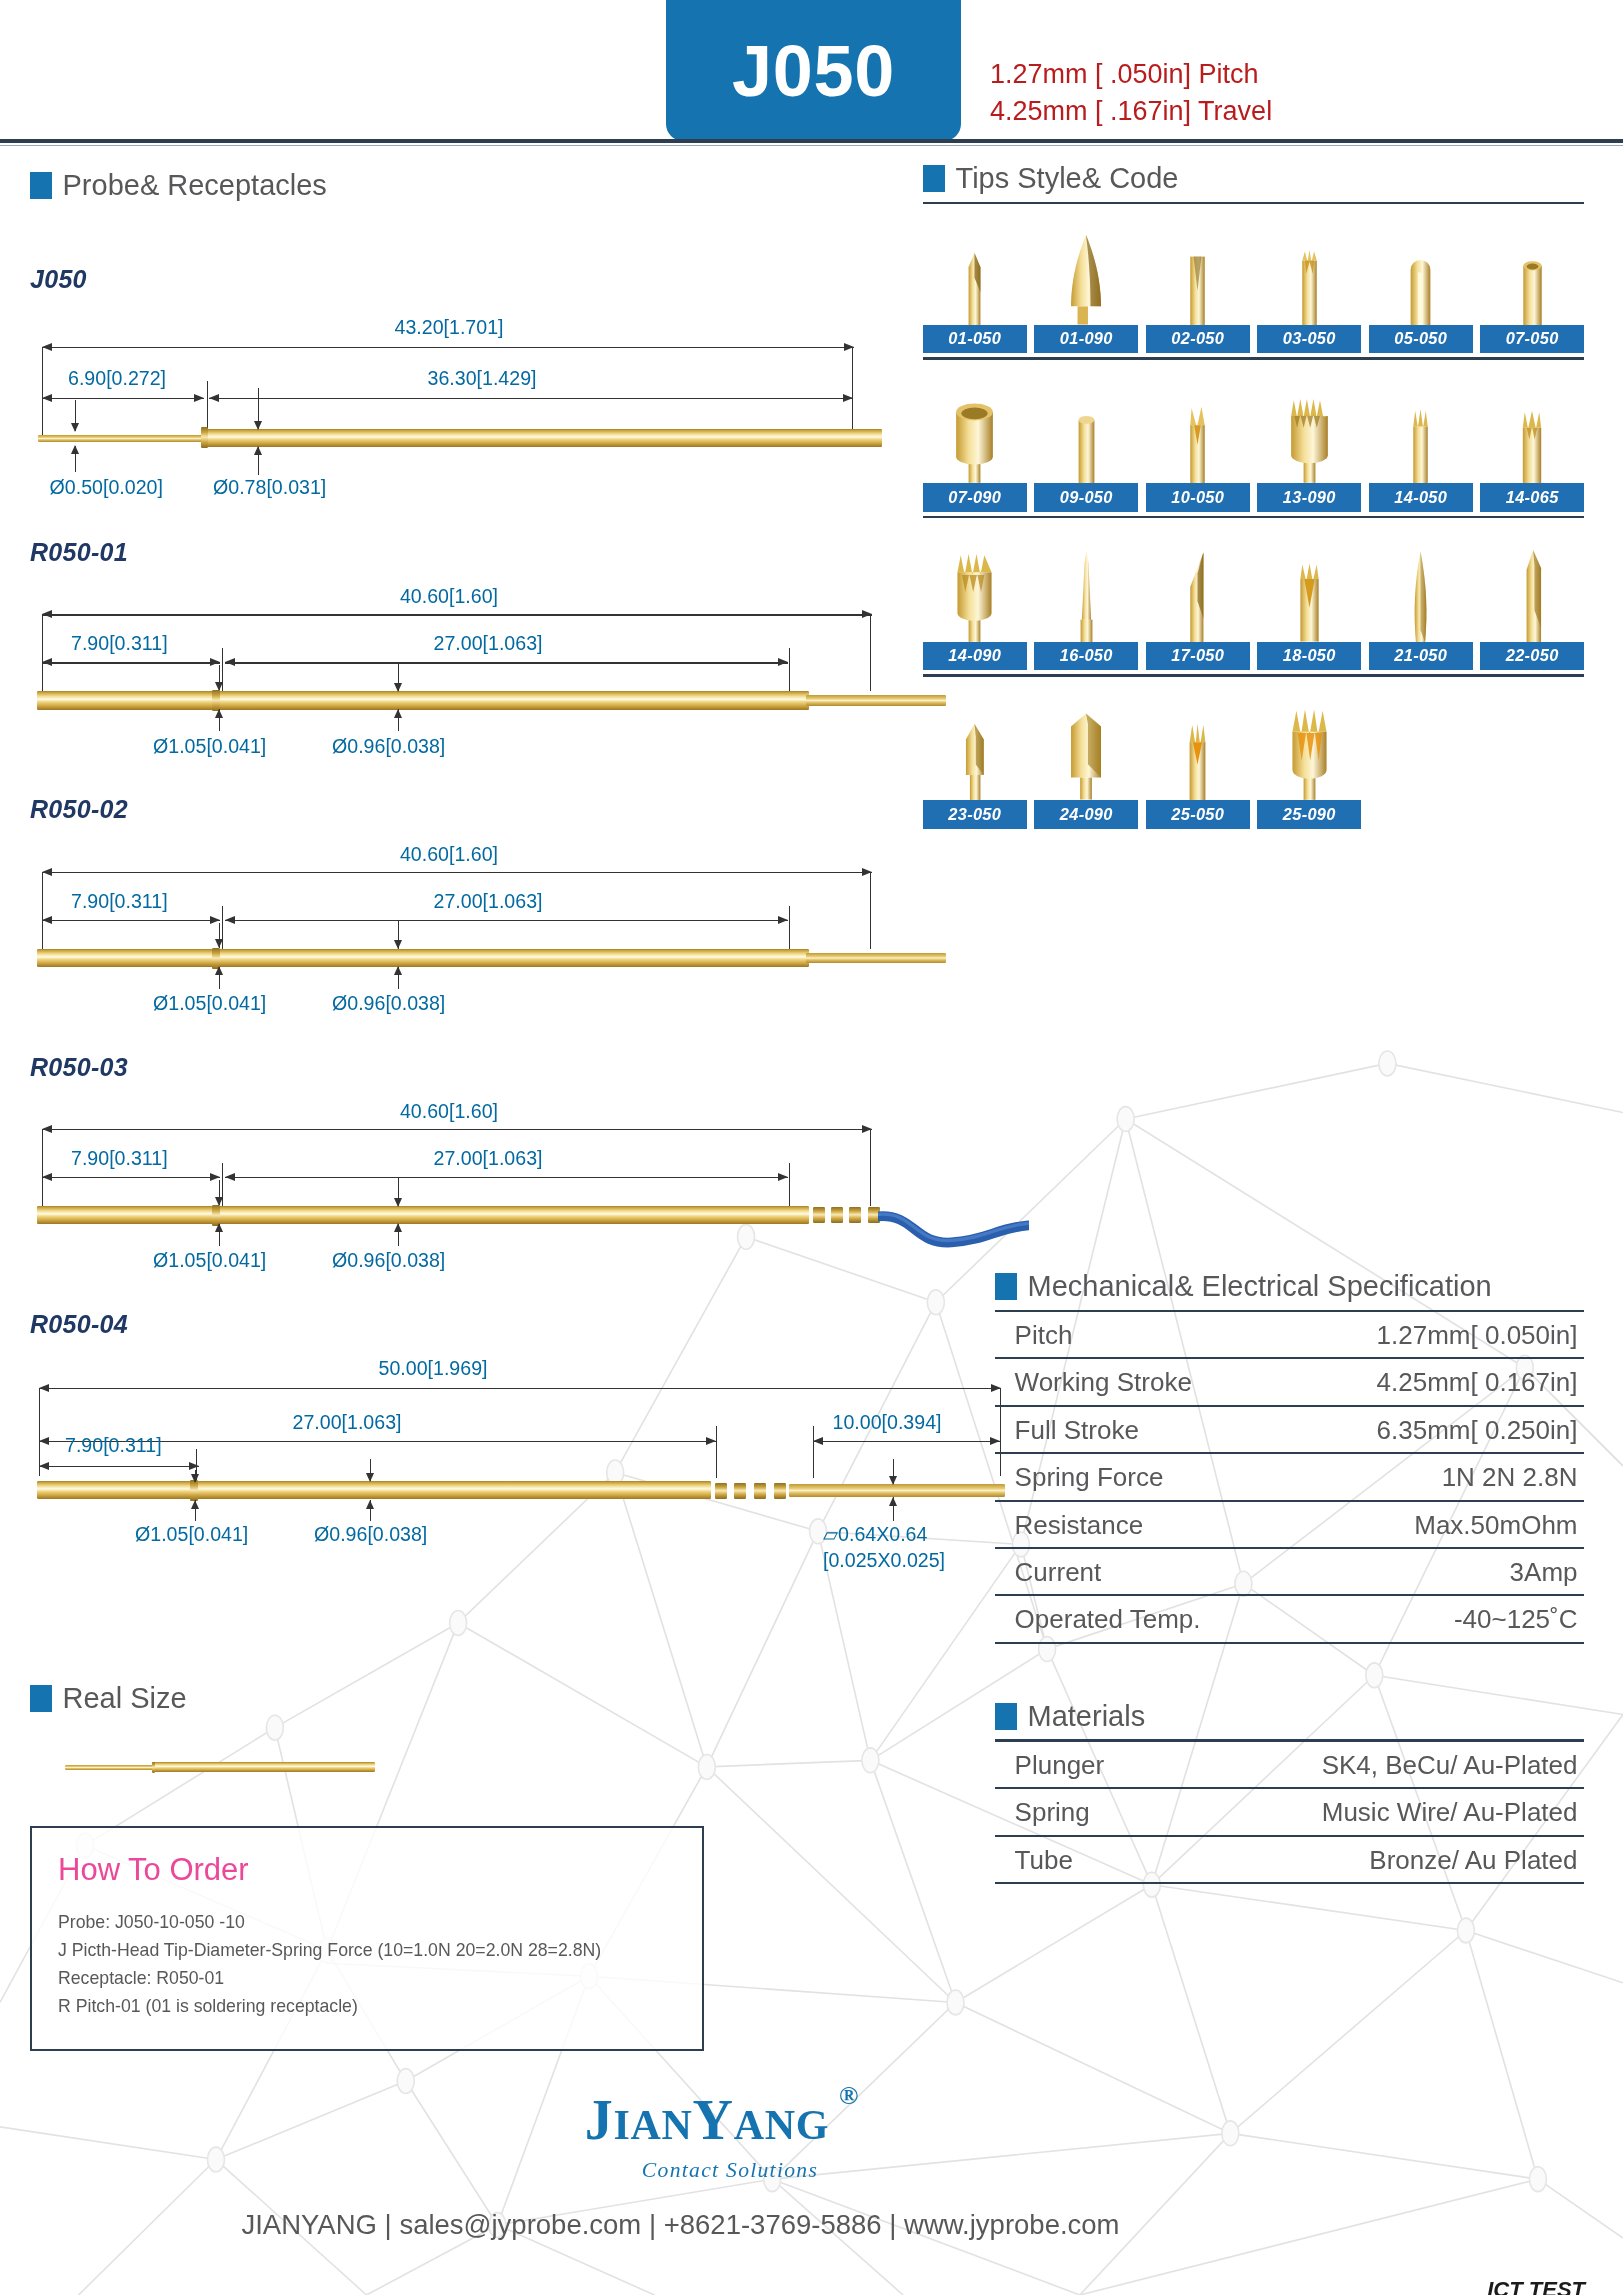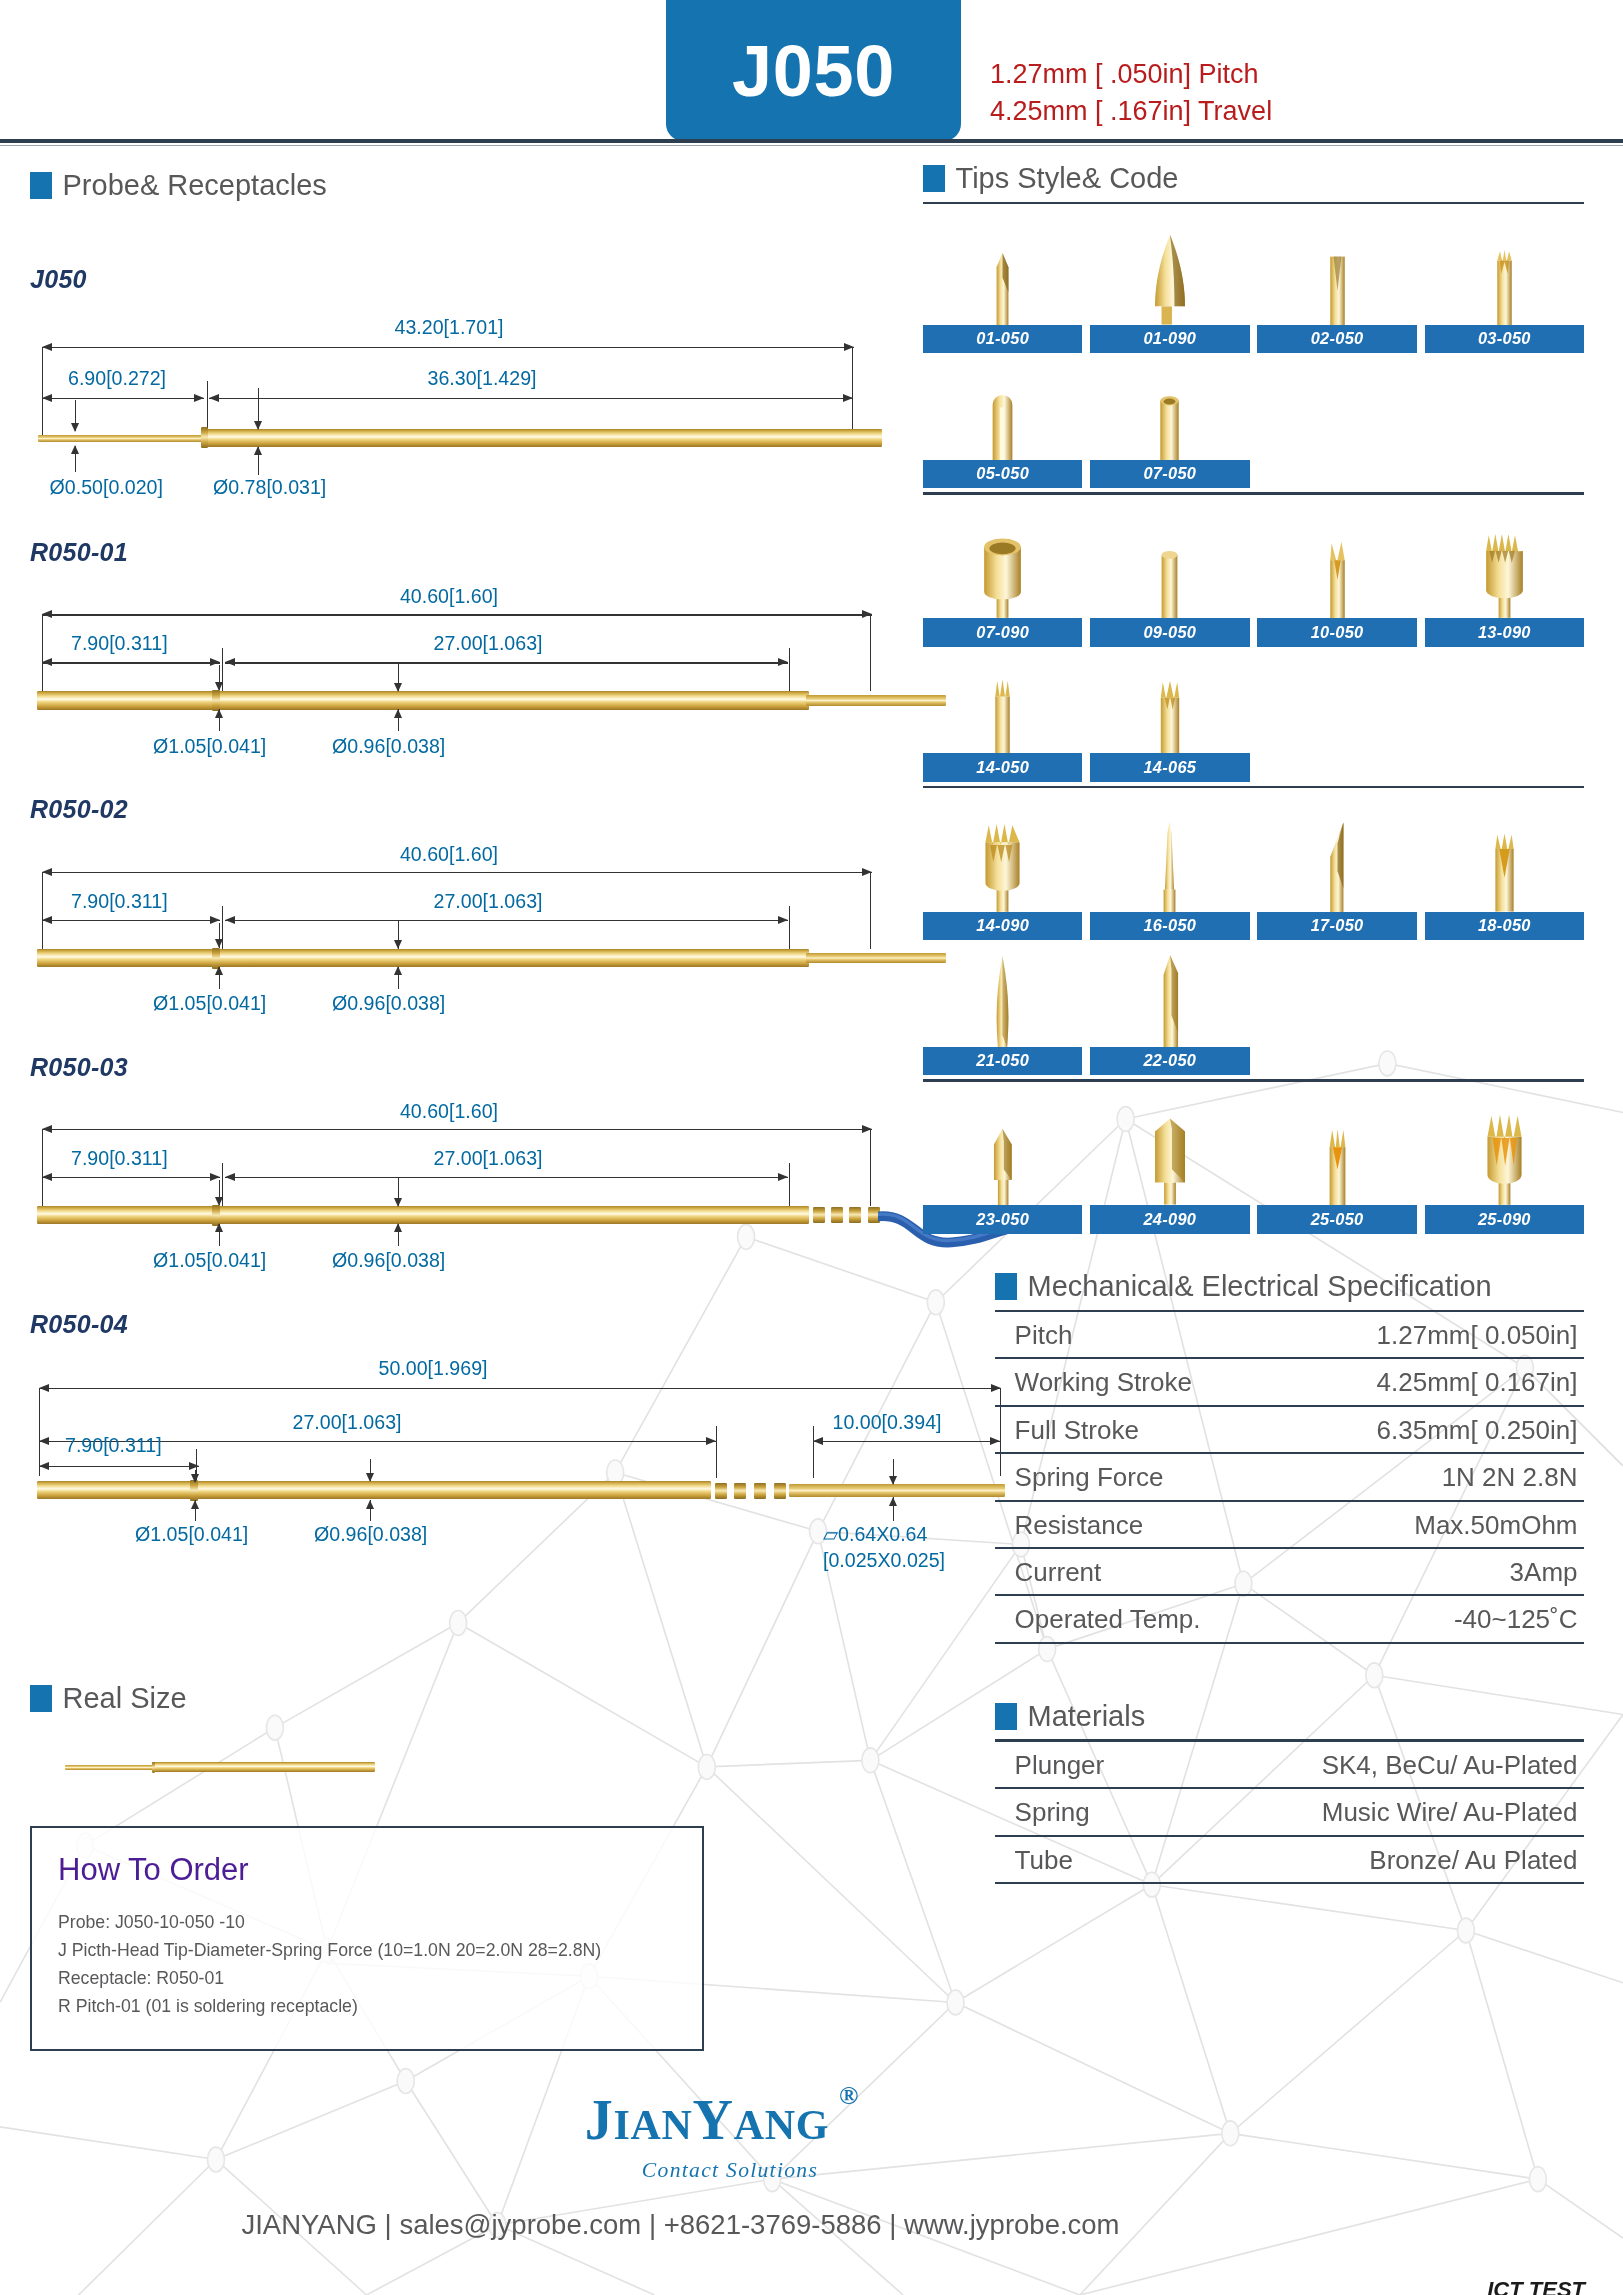--- a/index.html
+++ b/index.html
@@ -121,21 +121,21 @@
   .ring {
     position: absolute;
     background: linear-gradient(to bottom,
       #8e6f22 0%, #c9a23c 25%, #f7e9b4 48%, #cfa63f 72%, #8a6b20 100%);
     border-radius: 1.3px;
   }
 
   
   .tips-col { position: absolute; left: 923px; top: 162px; width: 661px; }
   .tips-grid {
-    display: grid; grid-template-columns: repeat(4, 1fr);
+    display: grid; grid-template-columns: repeat(6, 1fr);
     column-gap: 7.9px; row-gap: 0;
   }
   .tip-cell {
     display: flex; flex-direction: column;
     align-items: center; justify-content: flex-end;
     height: 135px;
   }
   .tip-art { height: 96px; display: flex; align-items: flex-end; justify-content: center; }
   .tip-label {
     width: 100%; background: #1f6fb2; color: #fff;
@@ -156,21 +156,21 @@
   .spec-key { white-space: nowrap; }
   .spec-val { white-space: nowrap; }
 
   
   .realsize-col { position: absolute; left: 30px; top: 1682px; width: 674px; }
   .realsize-art { position: relative; height: 60px; margin-top: 29px; }
   .order-box {
     margin-top: 22px; border: 2px solid #2c3e50;
     padding: 23.6px 26px 29px 26px; background: rgba(255,255,255,0.8);
   }
-  .order-title { font-size: 31px; color: #4c1d95; margin-bottom: 21px; }
+  .order-title { font-size: 31px; color: #ec4899; margin-bottom: 21px; }
   .order-line { font-size: 17.7px; color: #58585a; line-height: 1.58; white-space: nowrap; }
 
   
   .footer { position: absolute; left: 0; top: 2081px; width: 1623px; height: 214px; }
   .brand { position: absolute; left: 0; top: 6.5px; width: 1375px; text-align: center; padding-left: 39px; }
   .brand-word {
     font-family: "Liberation Serif", serif;
     font-size: 56px; font-weight: 700; color: #1574AF;
     letter-spacing: 0.7px; display: inline-block; position: relative;
   }

